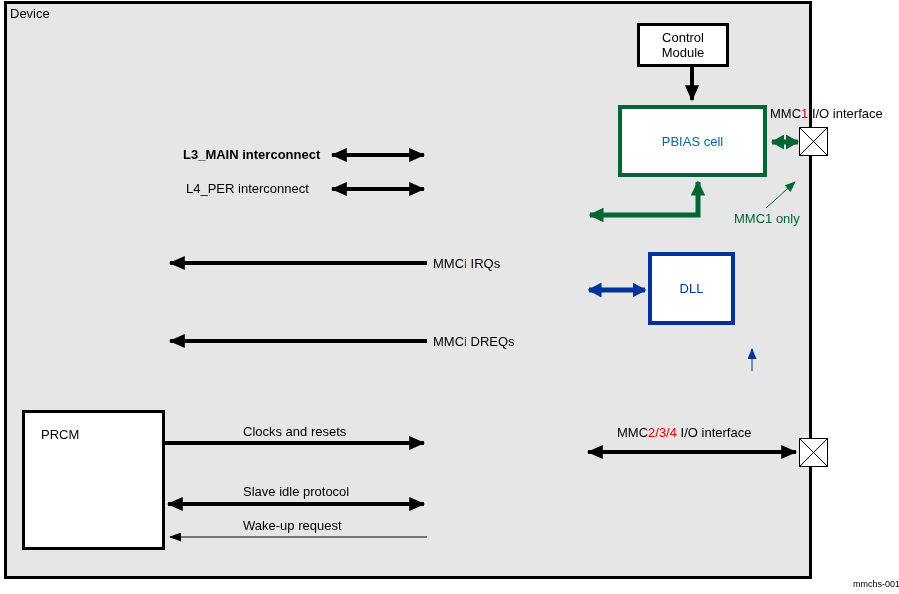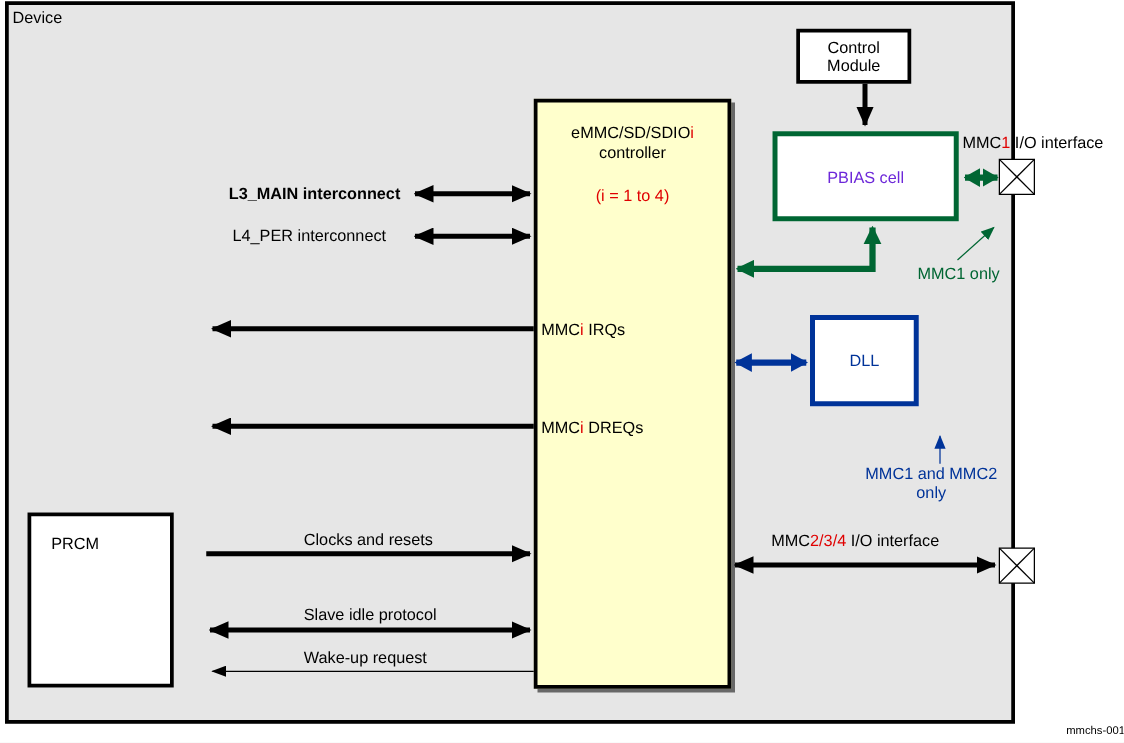--- a/index.html
+++ b/index.html
@@ -24,21 +24,21 @@
     display:flex;align-items:center;justify-content:center;text-align:center;
   }
   .controller{
     position:absolute;left:427px;top:79px;width:158px;height:472px;
     background:#ffffcc;border:3px solid #000;
     box-shadow:3px 3px 0 rgba(0,0,0,0.55);
     text-align:center;
   }
   .controller .ctl-text{margin-top:16px;line-height:16px;}
   .controller .ctl-range{margin-top:19px;color:#e00000;}
-  .green-box{border:4px solid #006633;color:#6d28d9;}
+  .green-box{border:4px solid #006633;color:#0369a1;}
   .navy-box{border:4px solid #003399;color:#003399;}
   .lbl{position:absolute;white-space:nowrap;line-height:15px;}
   .red{color:#e00000;}
   .green{color:#006633;}
   .navy{color:#003399;}
   .center{text-align:center;}
   .fig-id{font-size:9px;line-height:10px;}
   .prcm-label{position:absolute;left:16px;top:14px;}
 </style>
 </head>
@@ -49,41 +49,34 @@
   <svg id="ellipse-layer" class="layer" width="899" height="594">
     <ellipse cx="702" cy="142" rx="112" ry="56" fill="none" stroke="#006633" stroke-width="1"></ellipse>
     <ellipse cx="692" cy="291" rx="75" ry="54" fill="none" stroke="#003399" stroke-width="1"></ellipse>
   </svg>
 
   <div id="html-layer" class="abs" style="left:0;top:0;width:899px;height:594px;">
 
     <div class="abs device-box"></div>
     <div class="lbl" style="left:10px;top:6px;">Device</div>
 
-    <div class="controller">
-      <div class="ctl-text">
-        <span>eMMC/SD/SDIO</span><span class="red">i</span><br>
-        <span>controller</span>
-      </div>
-      <div class="ctl-range">(i = 1 to 4)</div>
-    </div>
 
     <div class="box" style="left:637px;top:23px;width:92px;height:44px;">
       <span>Control Module</span>
     </div>
 
     <div class="box green-box" style="left:618px;top:105px;width:149px;height:72px;">
       <span>PBIAS cell</span>
     </div>
 
     <div class="box navy-box" style="left:648px;top:252px;width:87px;height:73px;">
       <span>DLL</span>
     </div>
 
-    <div class="box" style="left:22px;top:410px;width:117px;height:140px;justify-content:flex-start;align-items:flex-start;">
+    <div class="box" style="left:22px;top:410px;width:143px;height:140px;justify-content:flex-start;align-items:flex-start;">
       <span class="prcm-label">PRCM</span>
     </div>
 
     <div class="lbl" style="left:183px;top:147px;font-weight:bold;">L3_MAIN interconnect</div>
     <div class="lbl" style="left:186px;top:181px;">L4_PER interconnect</div>
 
     <div class="lbl" style="left:433px;top:256px;">
       <span>MMC</span><span class="red">i</span><span> IRQs</span>
     </div>
     <div class="lbl" style="left:433px;top:334px;">
@@ -95,24 +88,20 @@
     <div class="lbl" style="left:243px;top:518px;">Wake-up request</div>
 
     <div class="lbl" style="left:770px;top:106px;">
       <span>MMC</span><span class="red">1</span><span> I/O interface</span>
     </div>
     <div class="lbl" style="left:617px;top:425px;">
       <span>MMC</span><span class="red">2/3/4</span><span> I/O interface</span>
     </div>
 
     <div class="lbl green" style="left:734px;top:211px;">MMC1 only</div>
-    <div class="lbl navy center" style="left:687px;top:371px;width:116px;">
-      <span>MMC1 and MMC2</span><br>
-      <span>only</span>
-    </div>
 
     <div class="lbl fig-id" style="left:853px;top:579px;">mmchs-001</div>
   </div>
 
   <svg id="arrow-layer" class="layer" width="899" height="594">
     <defs>
       <marker id="m-black" markerUnits="strokeWidth" markerWidth="4" markerHeight="3.5" viewBox="0 0 4 3.5" refX="3.7" refY="1.75" orient="auto-start-reverse">
         <path d="M0,0 L4,1.75 L0,3.5 z" fill="#000"></path>
       </marker>
       <marker id="m-green" markerUnits="strokeWidth" markerWidth="3" markerHeight="2.9" viewBox="0 0 3 2.9" refX="2.7" refY="1.45" orient="auto-start-reverse">

